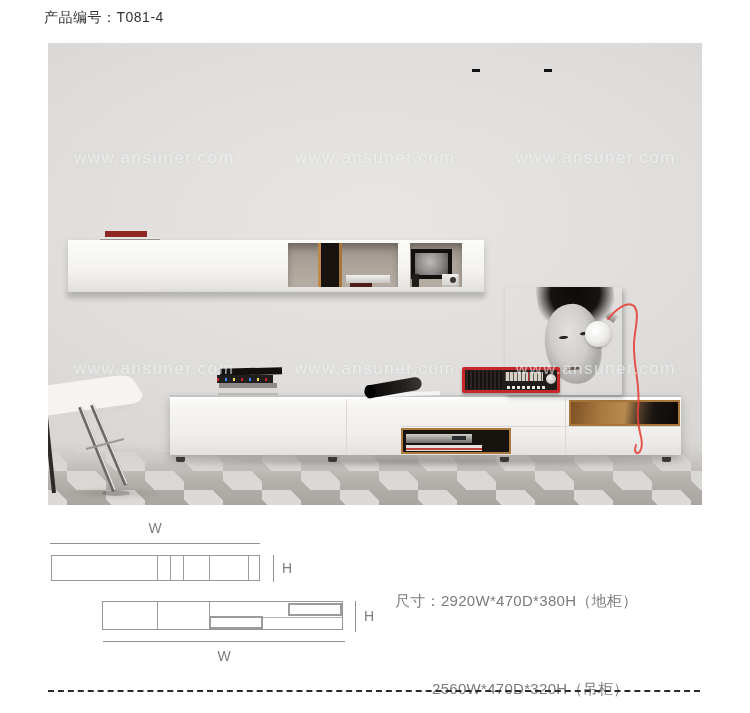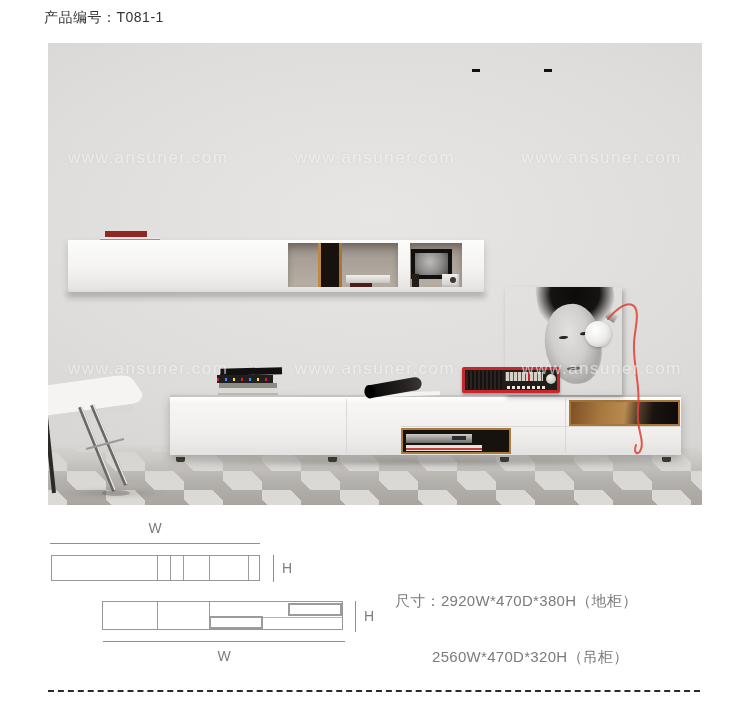--- a/index.html
+++ b/index.html
@@ -14,21 +14,21 @@
            background: radial-gradient(ellipse 120% 90% at 50% 38%, #e7e6e4 0%, #dedddb 45%, #d2d1cf 85%, #cac9c7 100%); }
 
   .floor { position:absolute; left:-20px; right:-20px; bottom:0; height:57px; background-color:#dcdad6;
            background-image:
              linear-gradient(45deg, #a9a5a0 25%, transparent 25%, transparent 75%, #a9a5a0 75%),
              linear-gradient(45deg, #a9a5a0 25%, transparent 25%, transparent 75%, #a9a5a0 75%);
            background-size:78px 38px; background-position:0 4px, 39px 23px; }
   .floor-fog { position:absolute; left:0; right:0; bottom:0; height:60px;
            background: linear-gradient(to bottom, #d6d4d1 0%, rgba(214,212,209,0.75) 25%, rgba(214,212,209,0.25) 60%, rgba(214,212,209,0) 100%); }
 
-  .wm-row { position:absolute; left:0; right:0; display:flex; justify-content:space-between; padding:0 20px; z-index:40; pointer-events:none; }
+  .wm-row { position:absolute; left:0; right:0; display:flex; justify-content:space-between; padding:0 26px; z-index:40; pointer-events:none; }
   .wm-row.r1 { top:105px; } .wm-row.r2 { top:316px; }
   .wm { font-size:17px; letter-spacing:1.5px; color:rgba(255,255,255,0.55); text-shadow:0 0 2px rgba(160,160,160,0.25); }
 
   
   .wall-cab { position:absolute; left:20px; top:197px; width:416px; height:52px; z-index:10;
               background:linear-gradient(180deg,#fcfcfb 0%,#f4f3f1 55%,#e6e5e3 92%,#dcdbd9 100%);
               box-shadow:0 4px 7px rgba(60,58,55,0.22); }
   .wc-open { position:absolute; top:3px; bottom:5px;
              background:linear-gradient(180deg,#8f867d 0%,#a89f96 35%,#b7aea4 100%);
              box-shadow:inset 0 4px 6px rgba(40,35,30,0.3); }
@@ -127,21 +127,21 @@
   .dg-box { position:absolute; border:2px solid #9b9b9b; background:#fff; }
   .dim-text { position:absolute; color:#7b7b7b; font-size:15px; letter-spacing:0.3px; }
 
   .dashed-divider { position:absolute; left:48px; top:690px; width:652px; border-top:2px dashed #2a2a2a; }
 </style>
 </head>
 <body>
 
 <div class="page">
 
-  <div class="product-code">产品编号：T081-1</div>
+  <div class="product-code">产品编号：T081-4</div>
 
   <div class="photo">
 
     <div class="floor"></div>
     <div class="floor-fog"></div>
 
     <div class="wall-shadow"></div>
 
     <div class="wall-cab">
       <div class="wc-open o1">
@@ -249,17 +249,17 @@
     <div style="position:absolute; left:106px; right:0; top:15px; height:1px; background:#b5b5b5;"></div>
     <div class="dg-box" style="left:185px; top:1px; width:54px; height:13px;"></div>
     <div class="dg-box" style="left:106px; top:14px; width:54px; height:13px;"></div>
   </div>
   <div class="dg-line-h" style="left:103px; top:641px; width:242px;"></div>
   <div class="dg-label" style="left:103px; top:648px; width:242px; text-align:center;">W</div>
   <div class="dg-line-v" style="left:355px; top:601px; height:31px;"></div>
   <div class="dg-label" style="left:364px; top:608px;">H</div>
 
   <div class="dim-text" style="left:395px; top:592px;">尺寸：2920W*470D*380H（地柜）</div>
-  <div class="dim-text" style="left:432px; top:648px;">2560W*470D*320H（吊柜）</div>
+  <div class="dim-text" style="left:432px; top:680px;">2560W*470D*320H（吊柜）</div>
 
   <div class="dashed-divider"></div>
 
 </div>
 
 </body></html>

